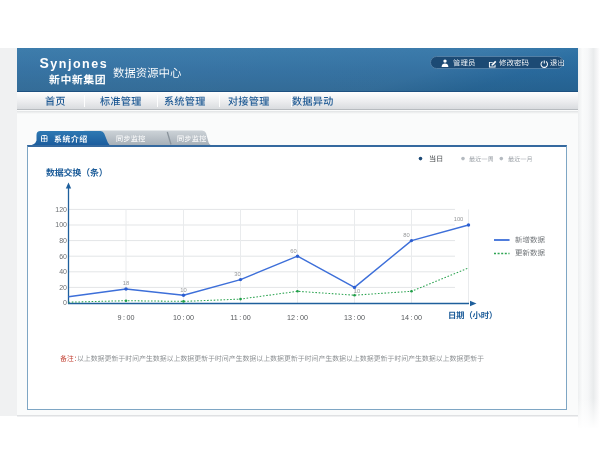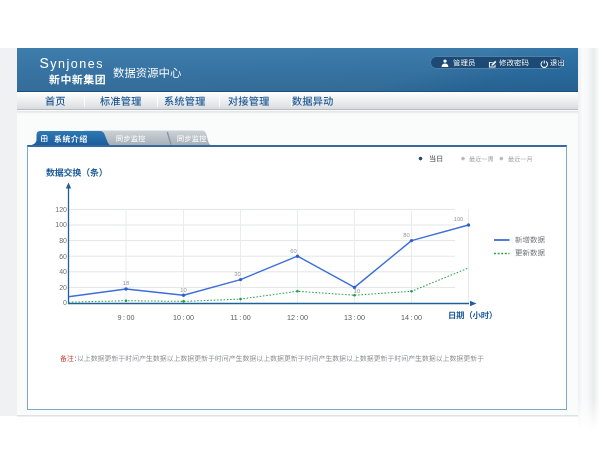--- a/index.html
+++ b/index.html
@@ -20,21 +20,21 @@
 <stop offset="0" stop-color="#ffffff" stop-opacity="0.07"></stop>
 <stop offset="0.55" stop-color="#ffffff" stop-opacity="0.062"></stop>
 <stop offset="0.78" stop-color="#ffffff" stop-opacity="0.006"></stop>
 <stop offset="1" stop-color="#ffffff" stop-opacity="0"></stop>
       </linearGradient>
     </defs>
 <rect x="0" y="0" width="561" height="44" fill="url(#sheen)"></rect>
   </svg>
 <div class="ab" style="left:17px;top:91px;width:561px;height:1px;background:#1d5080"></div>
 <div class="ab" style="left:39.5px;top:55.2px;width:90px;height:15px;color:#fff;
- font-size:14px;font-weight:normal;letter-spacing:1.5px">S<span style="font-size:12.5px">ynjones</span></div>
+ font-size:14px;font-weight:bold;letter-spacing:1.5px">S<span style="font-size:12.5px">ynjones</span></div>
 <svg class="ct" style="left:49px;top:73.5px;" width="57" height="12" viewBox="0 0 57 12">
     <path fill="#ffffff" d="M1.2 7.2C1 7.7 0.6 8.4 0.2 8.8C0.5 8.9 0.9 9.3 1.1 9.4C1.5 8.9 2 8.1 2.2 7.4ZM3.8 7.5C4.2 8 4.5 8.7 4.7 9.2L5.6 8.6C5.5 9 5.3 9.4 5.1 9.7C5.4 9.8 5.9 10.2 6.1 10.5C7.1 9.1 7.2 6.8 7.2 5.2V5.1H8.3V10.6H9.6V5.1H10.6V3.9H7.2V2.2C8.3 2 9.4 1.7 10.3 1.4L9.3 0.4C8.5 0.8 7.2 1.1 6 1.3V5.2C6 6.3 5.9 7.5 5.6 8.6C5.4 8.2 5 7.5 4.7 7.1ZM2.2 2.4H3.8C3.7 2.9 3.5 3.4 3.3 3.8H2.0L2.6 3.7C2.5 3.3 2.4 2.8 2.2 2.4ZM2.1 0.5C2.2 0.8 2.3 1.1 2.4 1.4H0.5V2.4H2.0L1.1 2.7C1.3 3 1.4 3.5 1.4 3.8H0.4V4.9H2.5V5.8H0.4V6.9H2.5V9.2C2.5 9.3 2.4 9.4 2.3 9.4C2.2 9.4 1.8 9.4 1.5 9.3C1.7 9.7 1.8 10.1 1.9 10.4C2.5 10.4 2.9 10.4 3.2 10.2C3.6 10 3.7 9.8 3.7 9.2V6.9H5.5V5.8H3.7V4.9H5.7V3.8H4.5C4.7 3.5 4.8 3.1 5 2.6L4.1 2.4H5.5V1.4H3.7C3.6 1 3.4 0.6 3.3 0.2Z M16.2 0.3V2.2H12.4V7.8H13.7V7.2H16.2V10.6H17.6V7.2H20.1V7.7H21.5V2.2H17.6V0.3ZM13.7 5.9V3.5H16.2V5.9ZM20.1 5.9H17.6V3.5H20.1Z M24.1 7.2C23.9 7.7 23.5 8.4 23.1 8.8C23.4 8.9 23.8 9.3 24 9.4C24.4 8.9 24.9 8.1 25.1 7.4ZM26.7 7.5C27.1 8 27.4 8.7 27.6 9.2L28.5 8.6C28.4 9 28.2 9.4 28 9.7C28.3 9.8 28.8 10.2 29 10.5C30 9.1 30.1 6.8 30.1 5.2V5.1H31.2V10.6H32.5V5.1H33.5V3.9H30.1V2.2C31.2 2 32.3 1.7 33.2 1.4L32.2 0.4C31.4 0.8 30.1 1.1 28.9 1.3V5.2C28.9 6.3 28.8 7.5 28.5 8.6C28.3 8.2 27.9 7.5 27.6 7.1ZM25.1 2.4H26.7C26.6 2.9 26.4 3.4 26.2 3.8H24.9L25.5 3.7C25.4 3.3 25.3 2.8 25.1 2.4ZM25 0.5C25.1 0.8 25.2 1.1 25.3 1.4H23.4V2.4H24.9L24 2.7C24.2 3 24.3 3.5 24.3 3.8H23.3V4.9H25.4V5.8H23.3V6.9H25.4V9.2C25.4 9.3 25.3 9.4 25.2 9.4C25.1 9.4 24.7 9.4 24.4 9.3C24.6 9.7 24.7 10.1 24.8 10.4C25.4 10.4 25.8 10.4 26.1 10.2C26.5 10 26.6 9.8 26.6 9.2V6.9H28.4V5.8H26.6V4.9H28.6V3.8H27.4C27.6 3.5 27.7 3.1 27.9 2.6L27 2.4H28.4V1.4H26.6C26.5 1 26.3 0.6 26.2 0.2Z M39.1 6.6V7.1H34.8V8.2H38.0C37 8.7 35.7 9.2 34.5 9.5C34.7 9.7 35.1 10.2 35.3 10.5C36.6 10.2 38 9.5 39.1 8.7V10.6H40.4V8.7C41.5 9.5 42.9 10.1 44.2 10.5C44.4 10.2 44.8 9.7 45 9.4C43.9 9.2 42.6 8.7 41.6 8.2H44.8V7.1H40.4V6.6ZM39.6 3.7V4.1H37.4V3.7ZM39.4 0.6C39.5 0.8 39.6 1.1 39.7 1.3H38.0C38.2 1.1 38.3 0.8 38.5 0.5L37.1 0.3C36.6 1.2 35.8 2.4 34.5 3.2C34.8 3.4 35.2 3.8 35.5 4.1C35.7 3.9 35.9 3.8 36 3.6V6.7H37.4V6.5H44.5V5.5H40.9V5.0H43.7V4.1H40.9V3.7H43.7V2.8H40.9V2.4H44.2V1.3H41.1C41 1 40.8 0.6 40.6 0.2ZM39.6 2.8H37.4V2.4H39.6ZM39.6 5.0V5.5H37.4V5.0Z M46.5 0.7V10.6H47.9V10.2H54.5V10.6H55.9V0.7ZM47.9 9.0V1.9H54.5V9.0ZM51.5 2.2V3.4H48.4V4.6H51.0C50.2 5.6 49.1 6.5 48.1 7.0C48.4 7.2 48.7 7.6 48.9 7.9C49.8 7.4 50.7 6.7 51.5 5.9V7.4C51.5 7.5 51.5 7.6 51.3 7.6C51.2 7.6 50.8 7.6 50.4 7.6C50.5 7.9 50.7 8.4 50.8 8.7C51.5 8.7 52 8.7 52.3 8.5C52.7 8.3 52.8 8 52.8 7.4V4.6H54.1V3.4H52.8V2.2Z"></path>
   </svg>
 <svg class="ct" style="left:113px;top:66.9px;" width="68" height="13" viewBox="0 0 68 13">
     <path fill="#ffffff" d="M5 0.6C4.8 1.1 4.4 1.7 4.1 2.1L4.7 2.4C5 2 5.4 1.5 5.7 0.9ZM1 0.9C1.2 1.4 1.6 2 1.7 2.4L2.3 2.2C2.2 1.8 1.9 1.1 1.6 0.7ZM4.6 7.0C4.4 7.6 4 8.1 3.6 8.5C3.1 8.3 2.7 8.1 2.3 7.9C2.4 7.7 2.6 7.3 2.8 7.0ZM1.2 8.2C1.8 8.5 2.4 8.7 3 9.0C2.2 9.6 1.4 9.9 0.4 10.1C0.6 10.3 0.7 10.6 0.8 10.8C1.9 10.5 2.8 10.1 3.7 9.4C4 9.6 4.4 9.9 4.6 10.1L5.2 9.5C4.9 9.3 4.6 9.1 4.2 8.9C4.8 8.2 5.3 7.5 5.6 6.5L5.1 6.3L5 6.3H3.1L3.4 5.7L2.6 5.6C2.5 5.8 2.4 6 2.3 6.3H0.7V7.0H1.9C1.7 7.5 1.4 7.9 1.2 8.2ZM2.9 0.4V2.5H0.5V3.2H2.6C2.1 4 1.2 4.7 0.4 5.0C0.6 5.2 0.8 5.5 0.9 5.7C1.6 5.3 2.3 4.7 2.9 4.0V5.4H3.7V3.8C4.2 4.2 4.9 4.8 5.2 5.0L5.7 4.4C5.4 4.2 4.4 3.6 3.8 3.2H6.0V2.5H3.7V0.4ZM7.1 0.5C6.8 2.5 6.3 4.4 5.4 5.6C5.6 5.7 5.9 6 6.1 6.1C6.4 5.7 6.6 5.2 6.9 4.7C7.1 5.8 7.4 6.8 7.9 7.7C7.2 8.8 6.3 9.6 5.1 10.2C5.3 10.4 5.5 10.7 5.6 10.9C6.7 10.3 7.6 9.5 8.3 8.5C8.9 9.5 9.6 10.3 10.4 10.8C10.6 10.6 10.8 10.3 11 10.1C10.1 9.6 9.3 8.8 8.7 7.7C9.3 6.6 9.7 5.1 10 3.4H10.8V2.6H7.5C7.7 2 7.8 1.3 7.9 0.6ZM9.2 3.4C9 4.7 8.7 5.9 8.3 6.8C7.9 5.8 7.6 4.6 7.3 3.4Z M16.9 7.3V10.9H17.6V10.4H21.1V10.9H21.9V7.3H19.7V5.9H22.3V5.1H19.7V3.9H21.9V0.9H15.9V4.4C15.9 6.2 15.8 8.6 14.6 10.4C14.8 10.5 15.1 10.7 15.3 10.9C16.2 9.5 16.5 7.6 16.6 5.9H18.9V7.3ZM16.7 1.6H21.1V3.1H16.7ZM16.7 3.9H18.9V5.1H16.7L16.7 4.4ZM17.6 9.7V8.0H21.1V9.7ZM13.3 0.4V2.7H11.8V3.5H13.3V6.0C12.7 6.2 12.1 6.3 11.7 6.5L11.9 7.3L13.3 6.9V9.8C13.3 10 13.2 10 13.1 10.0C12.9 10 12.5 10 12 10.0C12.1 10.3 12.2 10.6 12.2 10.8C12.9 10.8 13.4 10.8 13.7 10.7C13.9 10.5 14.1 10.3 14.1 9.8V6.6L15.4 6.2L15.2 5.4L14.1 5.8V3.5H15.3V2.7H14.1V0.4Z M23.7 1.4C24.6 1.7 25.6 2.3 26.1 2.7L26.6 2.0C26 1.6 25 1.1 24.2 0.8ZM23.3 4.3 23.6 5.1C24.5 4.8 25.6 4.4 26.8 4.1L26.6 3.3C25.4 3.7 24.2 4.1 23.3 4.3ZM24.8 5.7V8.9H25.7V6.5H31.3V8.8H32.2V5.7ZM28.1 6.9C27.8 8.8 26.9 9.8 23.3 10.2C23.5 10.4 23.6 10.7 23.7 10.9C27.5 10.4 28.6 9.1 29 6.9ZM28.6 9.1C30.1 9.6 31.9 10.3 32.9 10.8L33.4 10.1C32.4 9.6 30.5 8.9 29.1 8.5ZM28.3 0.5C28 1.2 27.4 2.2 26.5 2.9C26.6 3 26.9 3.3 27.1 3.4C27.5 3 27.9 2.6 28.3 2.1H29.6C29.3 3.3 28.5 4.4 26.5 4.9C26.6 5.1 26.8 5.3 26.9 5.5C28.5 5.1 29.4 4.3 30 3.4C30.7 4.4 31.8 5.1 33.1 5.5C33.2 5.2 33.4 4.9 33.6 4.8C32.2 4.5 30.9 3.7 30.3 2.7C30.4 2.5 30.4 2.3 30.5 2.1H32.2C32 2.5 31.8 2.9 31.7 3.1L32.4 3.4C32.7 2.9 33 2.2 33.3 1.6L32.7 1.4L32.6 1.5H28.7C28.8 1.2 29 0.9 29.1 0.6Z M40.3 5.3H43.8V6.3H40.3ZM40.3 3.7H43.8V4.7H40.3ZM39.9 7.6C39.6 8.4 39.1 9.2 38.5 9.8C38.7 9.9 39.1 10.1 39.2 10.2C39.7 9.6 40.3 8.7 40.7 7.9ZM43.1 7.8C43.6 8.6 44.1 9.5 44.4 10.1L45.2 9.7C44.9 9.2 44.3 8.2 43.9 7.6ZM35.1 1.1C35.8 1.5 36.6 2.1 37 2.4L37.6 1.8C37.1 1.4 36.3 0.9 35.6 0.5ZM34.6 4.2C35.2 4.6 36.1 5.1 36.5 5.4L37 4.7C36.6 4.4 35.7 3.9 35.1 3.6ZM34.8 10.3 35.6 10.7C36.1 9.7 36.8 8.2 37.2 7.0L36.6 6.6C36 7.9 35.3 9.4 34.8 10.3ZM38 1.0V4.1C38 6 37.9 8.6 36.6 10.4C36.8 10.5 37.1 10.7 37.3 10.8C38.7 8.9 38.8 6.1 38.8 4.1V1.7H45.0V1.0ZM41.6 1.9C41.5 2.2 41.4 2.7 41.2 3.1H39.5V7.0H41.5V10.0C41.5 10.1 41.5 10.2 41.4 10.2C41.2 10.2 40.7 10.2 40.2 10.2C40.3 10.4 40.4 10.7 40.4 10.9C41.2 10.9 41.7 10.9 42 10.8C42.3 10.6 42.4 10.4 42.4 10.0V7.0H44.6V3.1H42.1C42.2 2.8 42.4 2.4 42.5 2.1Z M50.8 0.4V2.4H46.6V7.9H47.5V7.2H50.8V10.9H51.7V7.2H55.0V7.8H55.8V2.4H51.7V0.4ZM47.5 6.3V3.3H50.8V6.3ZM55 6.3H51.7V3.3H55.0Z M60.3 3.6V9.2C60.3 10.4 60.7 10.7 61.9 10.7C62.2 10.7 63.9 10.7 64.2 10.7C65.5 10.7 65.8 10.1 65.9 7.9C65.6 7.8 65.3 7.7 65.1 7.5C65 9.5 64.9 9.9 64.2 9.9C63.8 9.9 62.3 9.9 62 9.9C61.3 9.9 61.2 9.8 61.2 9.2V3.6ZM58.5 4.4C58.3 5.8 57.9 7.6 57.5 8.8L58.3 9.1C58.8 7.9 59.1 6 59.3 4.6ZM65.6 4.5C66.3 5.8 66.9 7.6 67.1 8.8L68 8.4C67.7 7.3 67.1 5.5 66.4 4.1ZM60.8 1.4C61.9 2.1 63.3 3.3 63.9 4.0L64.5 3.3C63.9 2.6 62.5 1.5 61.4 0.8Z"></path>
   </svg>
 <div class="ab" style="left:430px;top:56px;width:134px;height:13px;border-radius:6.5px;
  background:#1c4a74;border:1px solid #537fa5"></div>
 <svg class="ab" style="left:441.3px;top:59.4px" width="8" height="8" viewBox="0 0 8 8">
 <circle cx="4" cy="2.1" r="1.7" fill="#fff"></circle>

